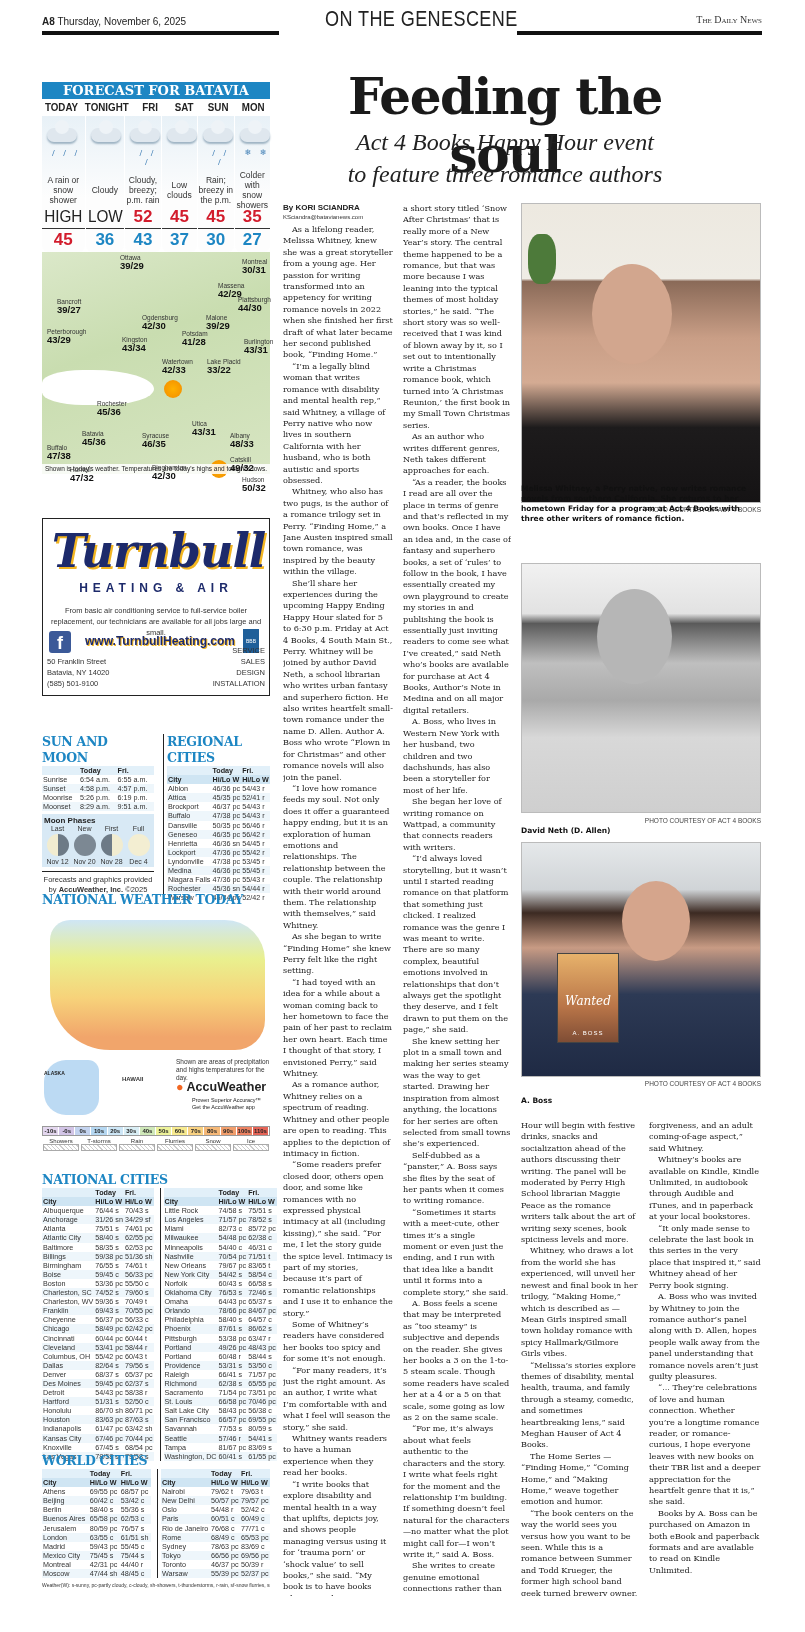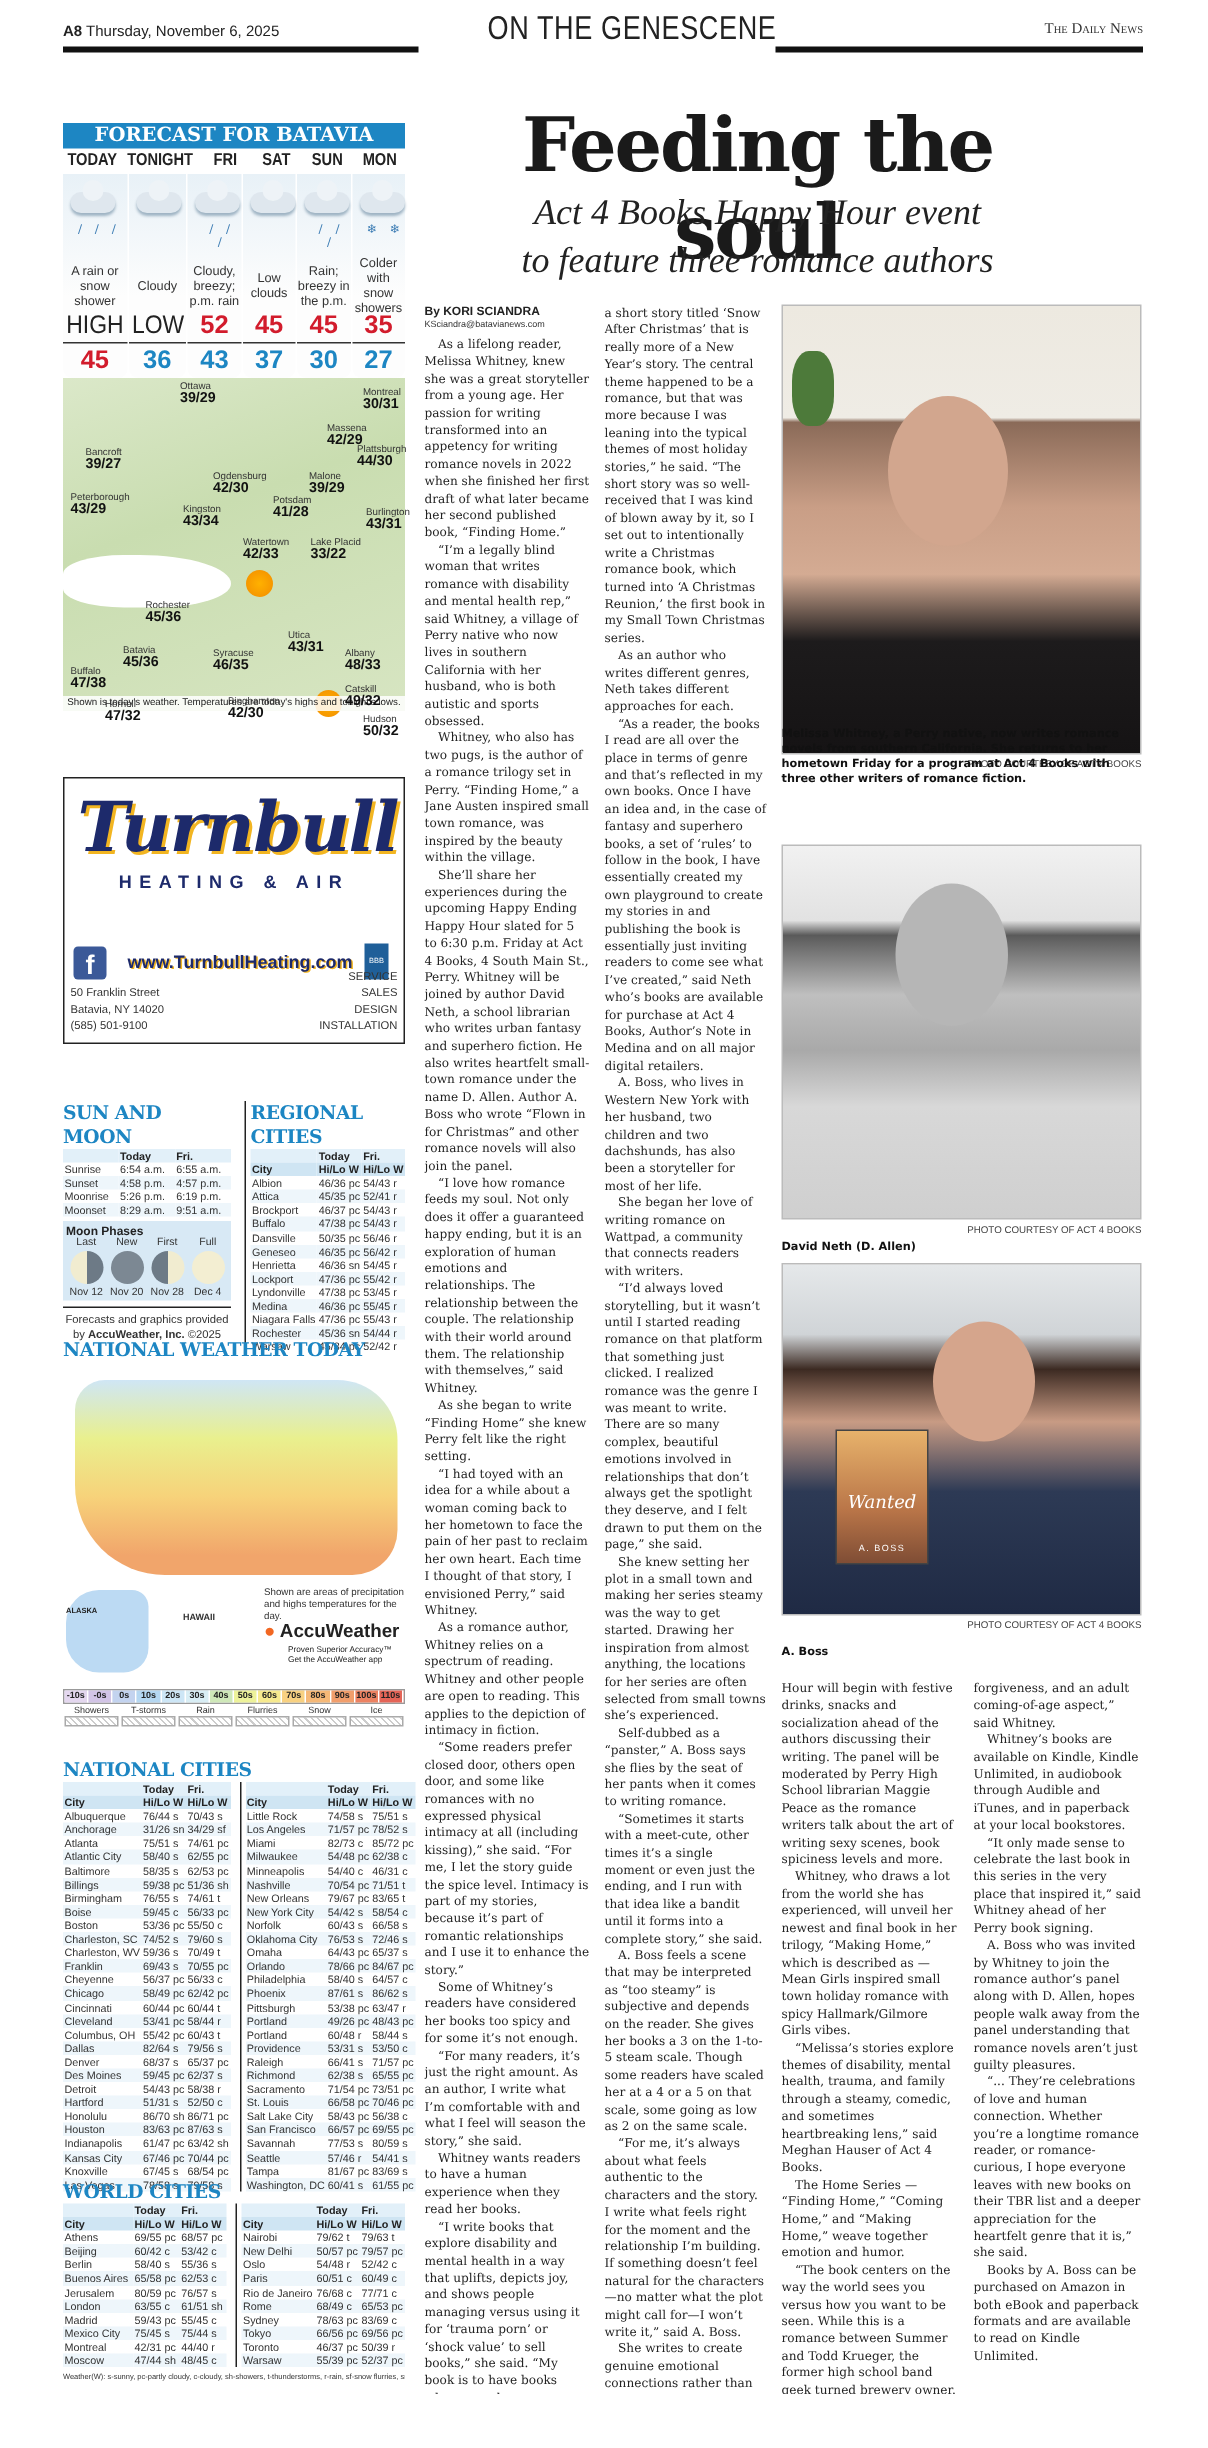--- a/index.html
+++ b/index.html
@@ -211,20 +211,21 @@
       <div class="map-city" style="left: 188px; top: 204px;"><span>Catskill</span><b>49/32</b></div>
       <div class="map-city" style="left: 28px; top: 214px;"><span>Hornell</span><b>47/32</b></div>
       <div class="map-city" style="left: 110px; top: 212px;"><span>Binghamton</span><b>42/30</b></div>
       <div class="map-city" style="left: 200px; top: 224px;"><span>Hudson</span><b>50/32</b></div>
     </div>
 </div>
 
 <div class="ad">
   <div class="ad-logo">Turnbull</div>
   <div class="ad-sub">HEATING &amp; AIR</div>
+  <div class="ad-body">From basic air conditioning service to full-service boiler replacement, our technicians are available for all jobs large and small.</div>
   <div class="ad-fb">f</div>
   <div class="ad-url">www.TurnbullHeating.com</div>
   <div class="ad-bbb">BBB</div>
   <div class="ad-addr">
     <div>50 Franklin Street</div>
     <div>Batavia, NY 14020</div>
     <div>(585) 501-9100</div>
   </div>
   <div class="ad-svc">
     <div>SERVICE</div>

